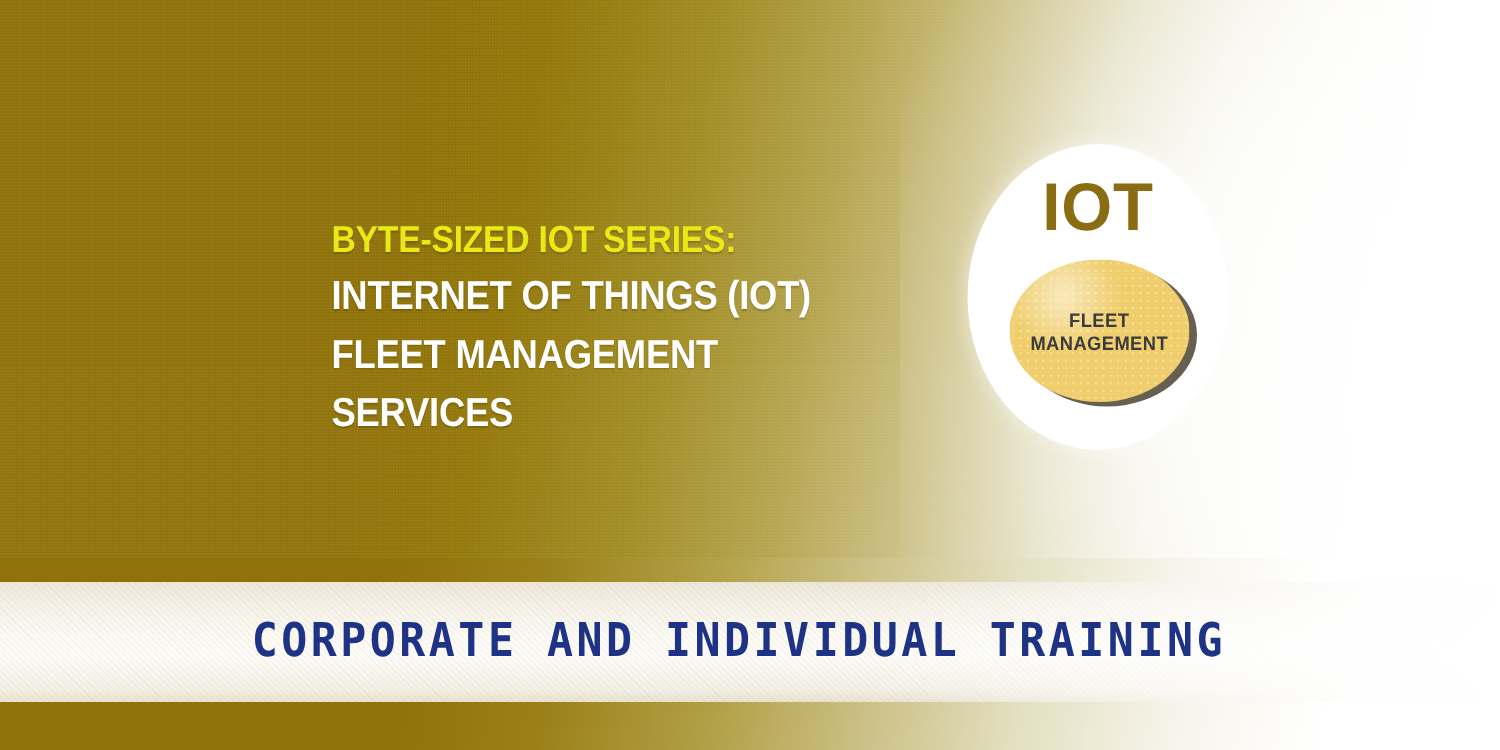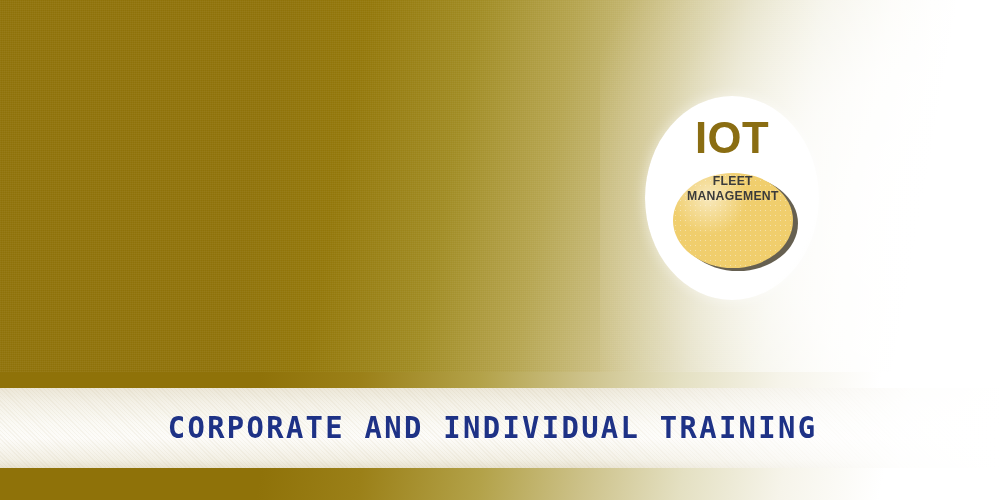--- a/index.html
+++ b/index.html
@@ -126,21 +126,21 @@
     left: 28px;
     top: 77px;
     width: 120px;
     height: 95px;
     border-radius: 50%;
     background:
       radial-gradient(circle at 30% 26%, rgba(255,255,255,0.55) 0%, rgba(255,255,255,0) 34%),
       #f0ce6d;
     overflow: hidden;
     display: flex;
-    align-items: flex-start;
+    align-items: center;
     justify-content: center;
   }
   .badge-inner::before {
     content: "";
     position: absolute;
     inset: 0;
     background-image:
       radial-gradient(rgba(255,255,255,0.55) 0.8px, rgba(255,255,255,0) 0.9px);
     background-size: 5px 5px;
     opacity: 0.75;
@@ -224,20 +224,26 @@
 </style>
 </head>
 <body>
 
 <div id="banner-root">
 
   <div class="bg-gradient"></div>
   <div class="bg-texture"></div>
   <div class="bg-rightglow"></div>
 
+  <div class="headline">
+    <span class="line eyebrow">BYTE-SIZED IOT SERIES:</span>
+    <span class="line title-line">INTERNET OF THINGS (IOT)</span>
+    <span class="line title-line">FLEET MANAGEMENT</span>
+    <span class="line title-line">SERVICES</span>
+  </div>
 
   <div class="badge">
     <div class="badge-disc"></div>
     <div class="badge-iot">IOT</div>
     <div class="inner-shadow"></div>
     <div class="badge-inner">
       <div class="badge-inner-label">
         <div>FLEET</div>
         <div>MANAGEMENT</div>
       </div>

